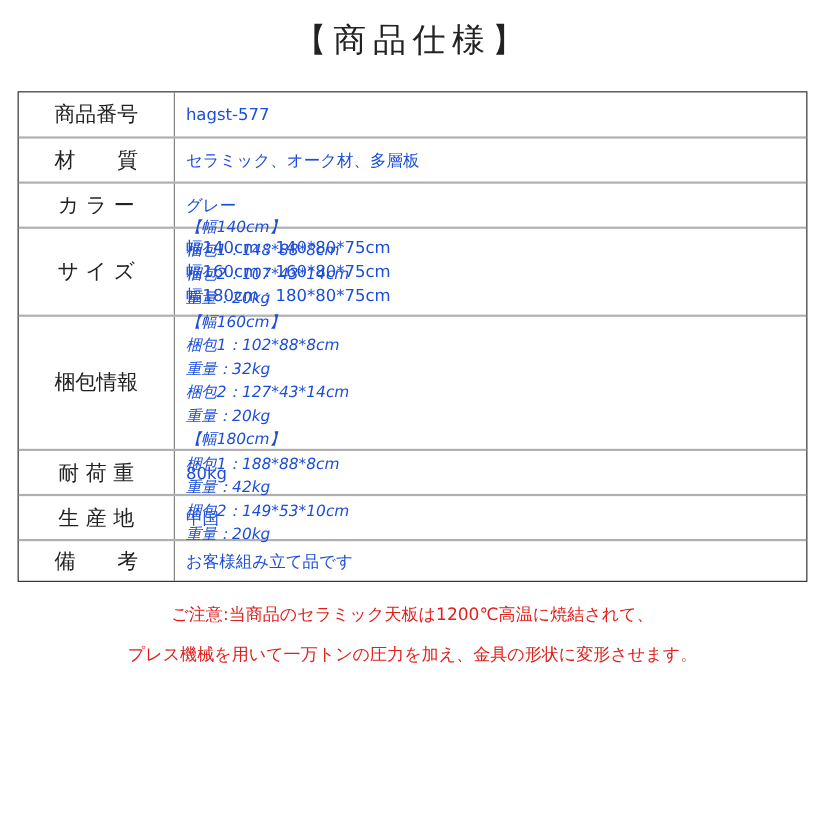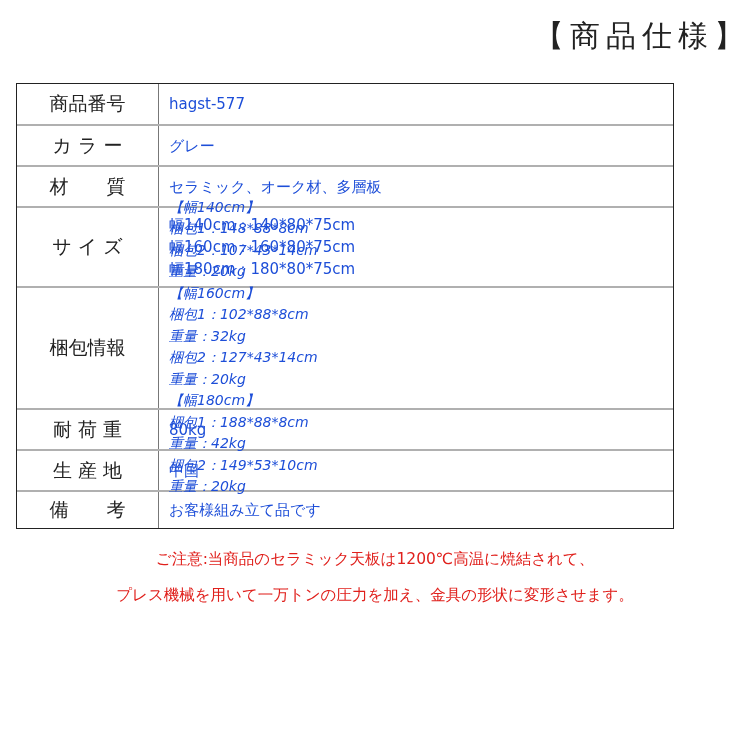--- a/index.html
+++ b/index.html
@@ -1,20 +1,20 @@
 <!DOCTYPE html>
 <html><head>
 <meta charset="utf-8">
 <style>
   html, body { margin: 0; padding: 0; background: #ffffff; }
   body { width: 750px; height: 750px; position: relative; overflow: hidden;
          font-family: "DejaVu Sans", "Liberation Sans", sans-serif; color: #222; }
-  .title { position: absolute; top: 16px; left: 0; width: 750px; text-align: right;
+  .title { position: absolute; top: 16px; left: 0; width: 750px; text-align: center;
            font-size: 30px; letter-spacing: 6px; color: #222; font-weight: normal; }
-  .spec-table { position: absolute; left: 16px; top: 83px; width: 658px;
+  .spec-table { position: absolute; left: 16px; top: 83px; width: 718px;
                 border: 1.5px solid #222; box-sizing: border-box; border-collapse: collapse; }
   .row { display: flex; border-top: 2px solid #b0b0b0; box-sizing: border-box; }
   .row:first-child { border-top: none; }
   .label { width: 142px; flex: none; border-right: 1px solid #777; box-sizing: border-box;
            display: flex; align-items: center; justify-content: center; font-size: 19px; color: #222; }
   .value { flex: 1; padding-left: 10px; display: flex; flex-direction: column; justify-content: center;
            font-size: 15px; color: #1d4ed8; }
   .value .line { line-height: 22px; }
   .pack { display: flex; padding-top: 4px; padding-bottom: 6px; }
   .pack .col { line-height: 21.5px; font-size: 14px; font-style: italic; }
@@ -30,29 +30,29 @@
 <div class="title">【商品仕様】</div>
 
 <div class="spec-table">
   <div class="row" style="height:40px">
     <div class="label">商品番号</div>
     <div class="value">
         <div class="line">hagst-577</div>
       </div>
   </div>
   <div class="row" style="height:41px">
+    <div class="label">材　　質</div>
+    <div class="value">
+        <div class="line">セラミック、オーク材、多層板</div>
+      </div>
+  </div>
+  <div class="row" style="height:41px">
     <div class="label">カ ラ ー</div>
     <div class="value">
         <div class="line">グレー</div>
-      </div>
-  </div>
-  <div class="row" style="height:41px">
-    <div class="label">材　　質</div>
-    <div class="value">
-        <div class="line">セラミック、オーク材、多層板</div>
       </div>
   </div>
   <div class="row" style="height:80px">
     <div class="label">サ イ ズ</div>
     <div class="value">
       <div class="line">幅140cm：140*80*75cm</div>
       <div class="line">幅160cm：160*80*75cm</div>
       <div class="line">幅180cm：180*80*75cm</div>
     </div>
   </div>

